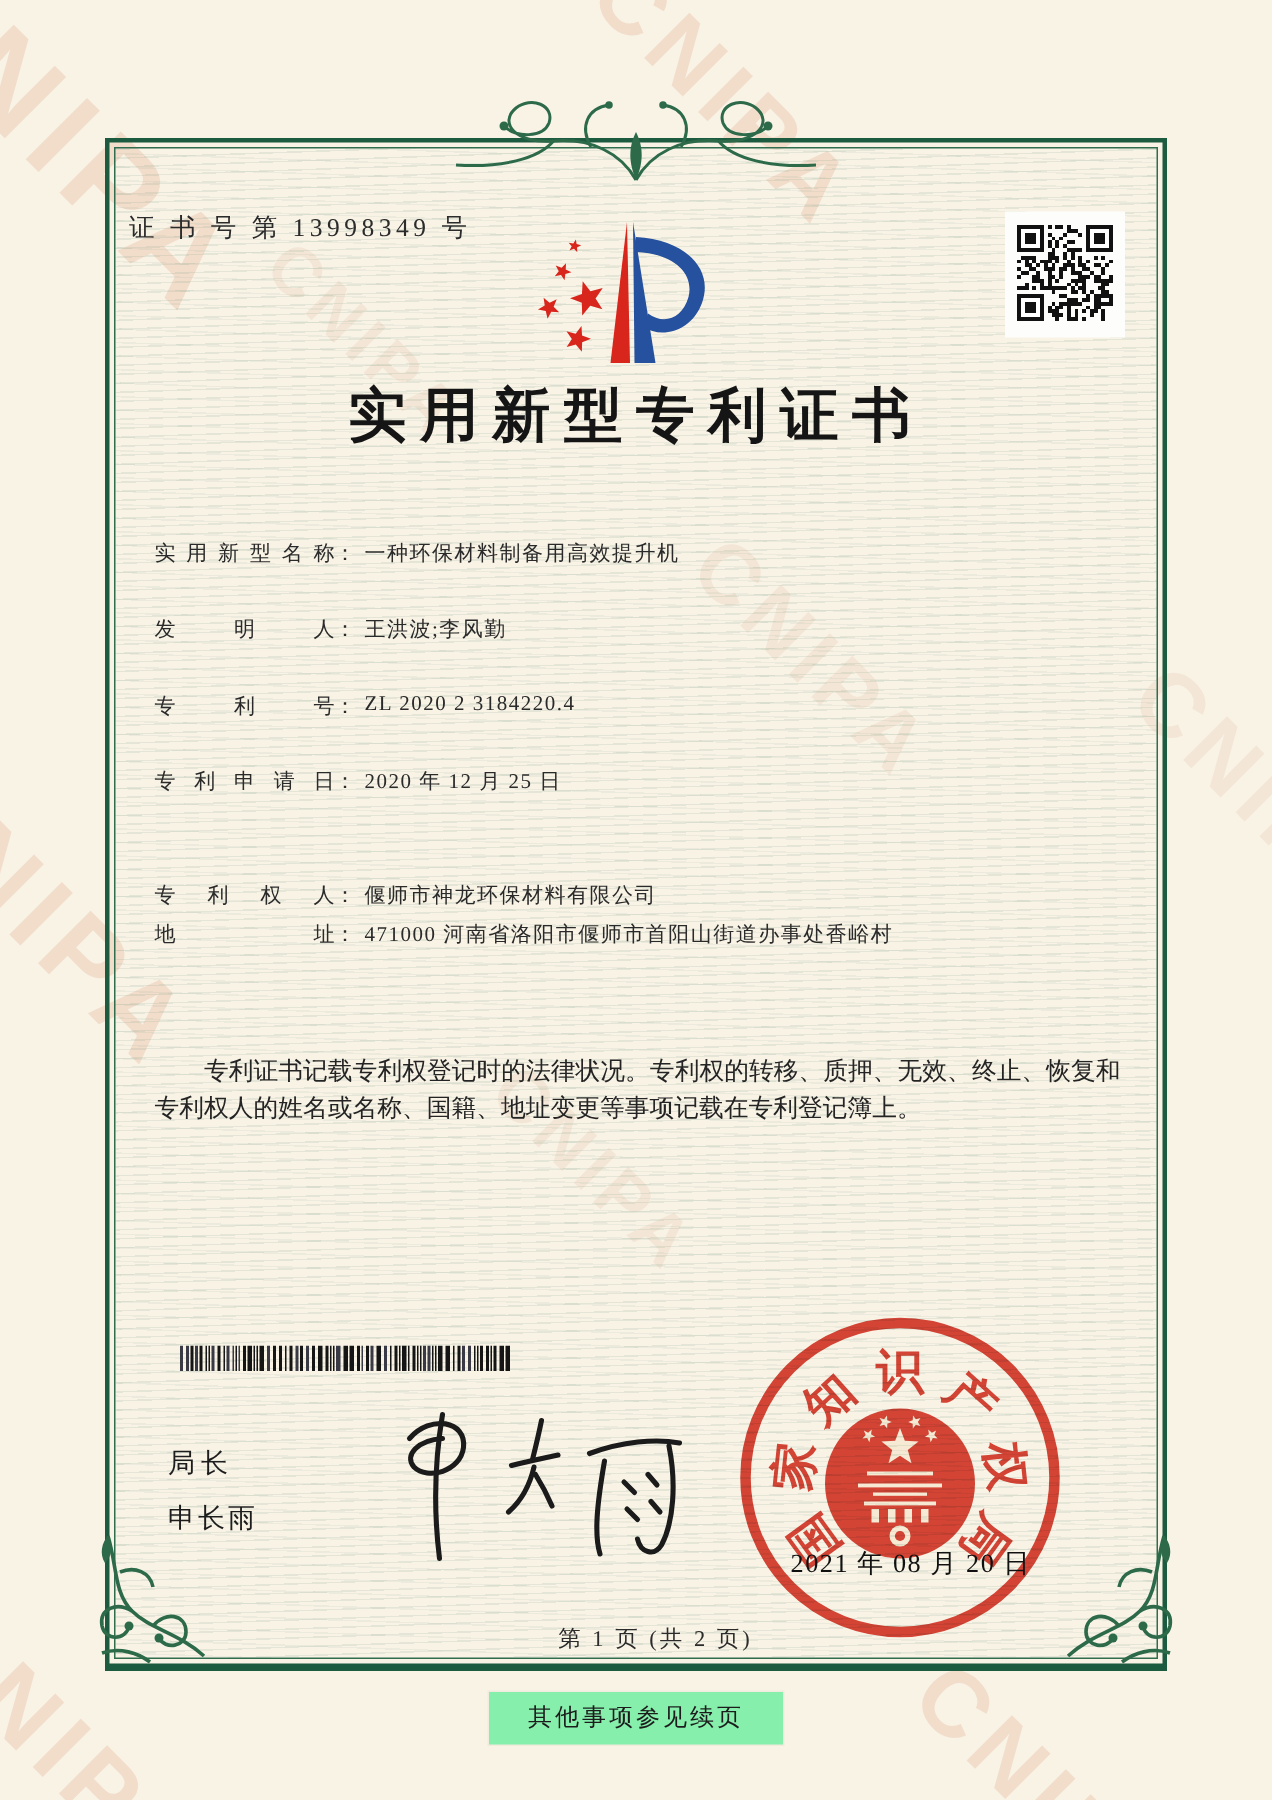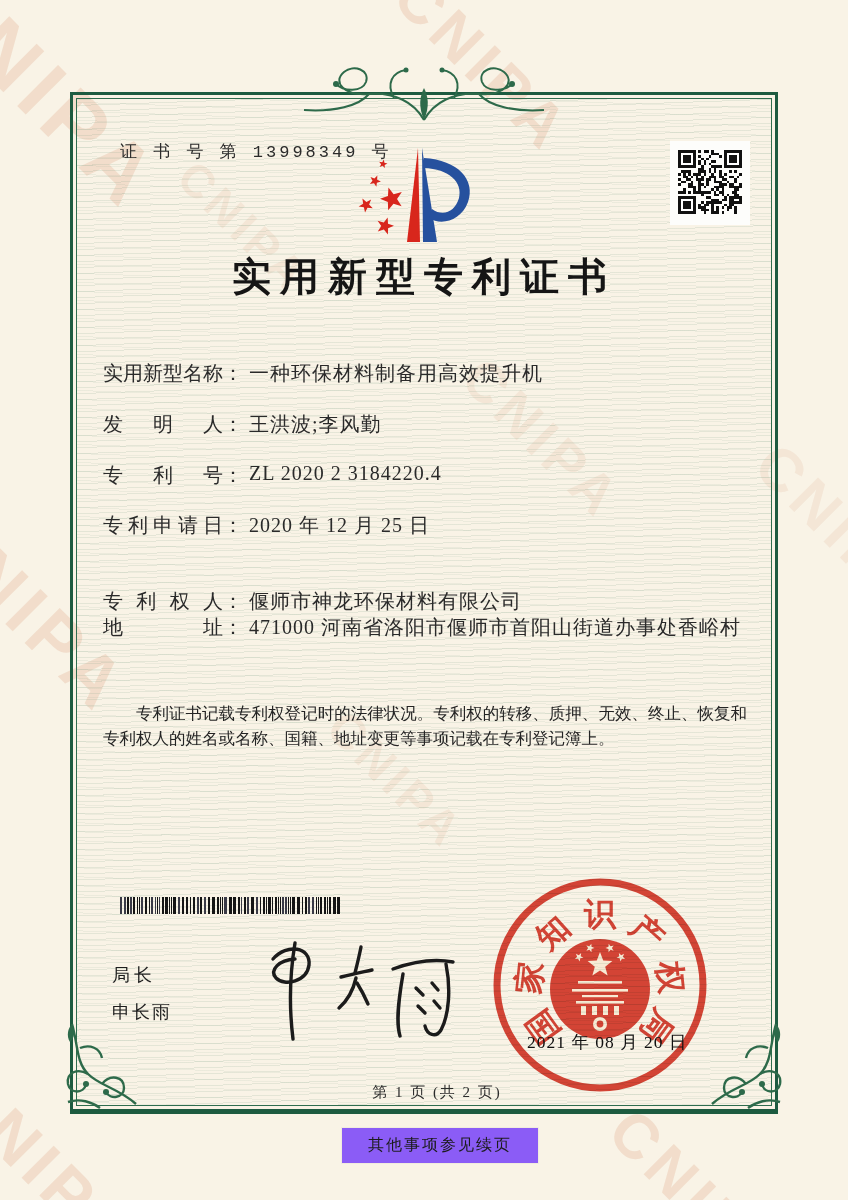--- a/index.html
+++ b/index.html
@@ -22,26 +22,26 @@
   }
   .frame-inner{
     position:absolute;left:3px;top:3px;right:3px;bottom:3px;
     border:1px solid #2f6d4e;
     background-image:
       repeating-linear-gradient(178deg, rgba(120,158,132,.16) 0px, rgba(120,158,132,.16) 1px, rgba(0,0,0,0) 1px, rgba(0,0,0,0) 6px),
       repeating-linear-gradient(182deg, rgba(120,158,132,.10) 0px, rgba(120,158,132,.10) 1px, rgba(0,0,0,0) 1px, rgba(0,0,0,0) 9px);
   }
   .ornament{position:absolute;pointer-events:none;}
   
-  .cert-no{position:absolute;left:120px;top:140px;font-size:17px;letter-spacing:3px;color:#2b2b2b;font-family:Liberation Mono, monospace;}
+  .cert-no{position:absolute;left:86px;top:140px;font-size:17px;letter-spacing:3px;color:#2b2b2b;}
   .title{
     position:absolute;left:0;top:250px;width:848px;text-align:center;
     font-size:39px;font-weight:700;letter-spacing:9px;color:#151515;
   }
-  .field-row{position:absolute;left:103px;font-size:20px;white-space:nowrap;color:#2a2a2a;}
+  .field-row{position:absolute;left:103px;font-size:14px;white-space:nowrap;color:#2a2a2a;}
   .flabel{display:inline-block;width:120px;text-align:justify;text-align-last:justify;vertical-align:top;}
   .fcolon{display:inline-block;vertical-align:top;}
   .fvalue{display:inline-block;margin-left:6px;vertical-align:top;letter-spacing:1px;}
   .grant-right{position:absolute;left:455px;top:0;}
   .body-text{
     position:absolute;left:103px;top:702px;width:644px;
     font-size:16.5px;line-height:1.5;text-align:justify;color:#242424;
   }
   .body-text p{margin:0;text-indent:2em;}
   
@@ -50,22 +50,22 @@
   .signer-name{position:absolute;left:112px;top:1000px;font-size:18px;letter-spacing:2px;color:#1d1d1d;}
   .signature{position:absolute;left:235px;top:933px;}
   .seal{position:absolute;left:484px;top:869px;opacity:.93;mix-blend-mode:multiply;}
   .seal-date{
     position:absolute;left:527px;top:1030px;font-size:17.5px;letter-spacing:1px;
     color:#111;z-index:5;white-space:nowrap;
   }
   .page-info{position:absolute;left:0;top:1083px;width:848px;text-align:center;font-size:15px;color:#2b2b2b;letter-spacing:2px;margin-left:13px;}
   .note-box{
     position:absolute;left:50%;top:1128px;transform:translateX(-50%);
-    background:#8b5cf6;padding:7px 26px;font-size:16px;letter-spacing:2px;color:#1c1c1c;
-    box-shadow:0 0 0 1px rgba(0,0,0,0.03);white-space:nowrap;margin-left:16px;
+    background:#86efac;padding:7px 26px;font-size:16px;letter-spacing:2px;color:#1c1c1c;
+    box-shadow:0 0 0 1px rgba(0,0,0,0.03);white-space:nowrap;
   }
   
   .logo{position:absolute;left:352px;top:142px;}
   .qr-patch{position:absolute;left:670px;top:141px;width:80px;height:84px;background:#fdfdfb;}
   .qr-patch svg{position:absolute;left:8px;top:9px;}
 </style>
 </head>
 <body>
 
 <div class="page">

